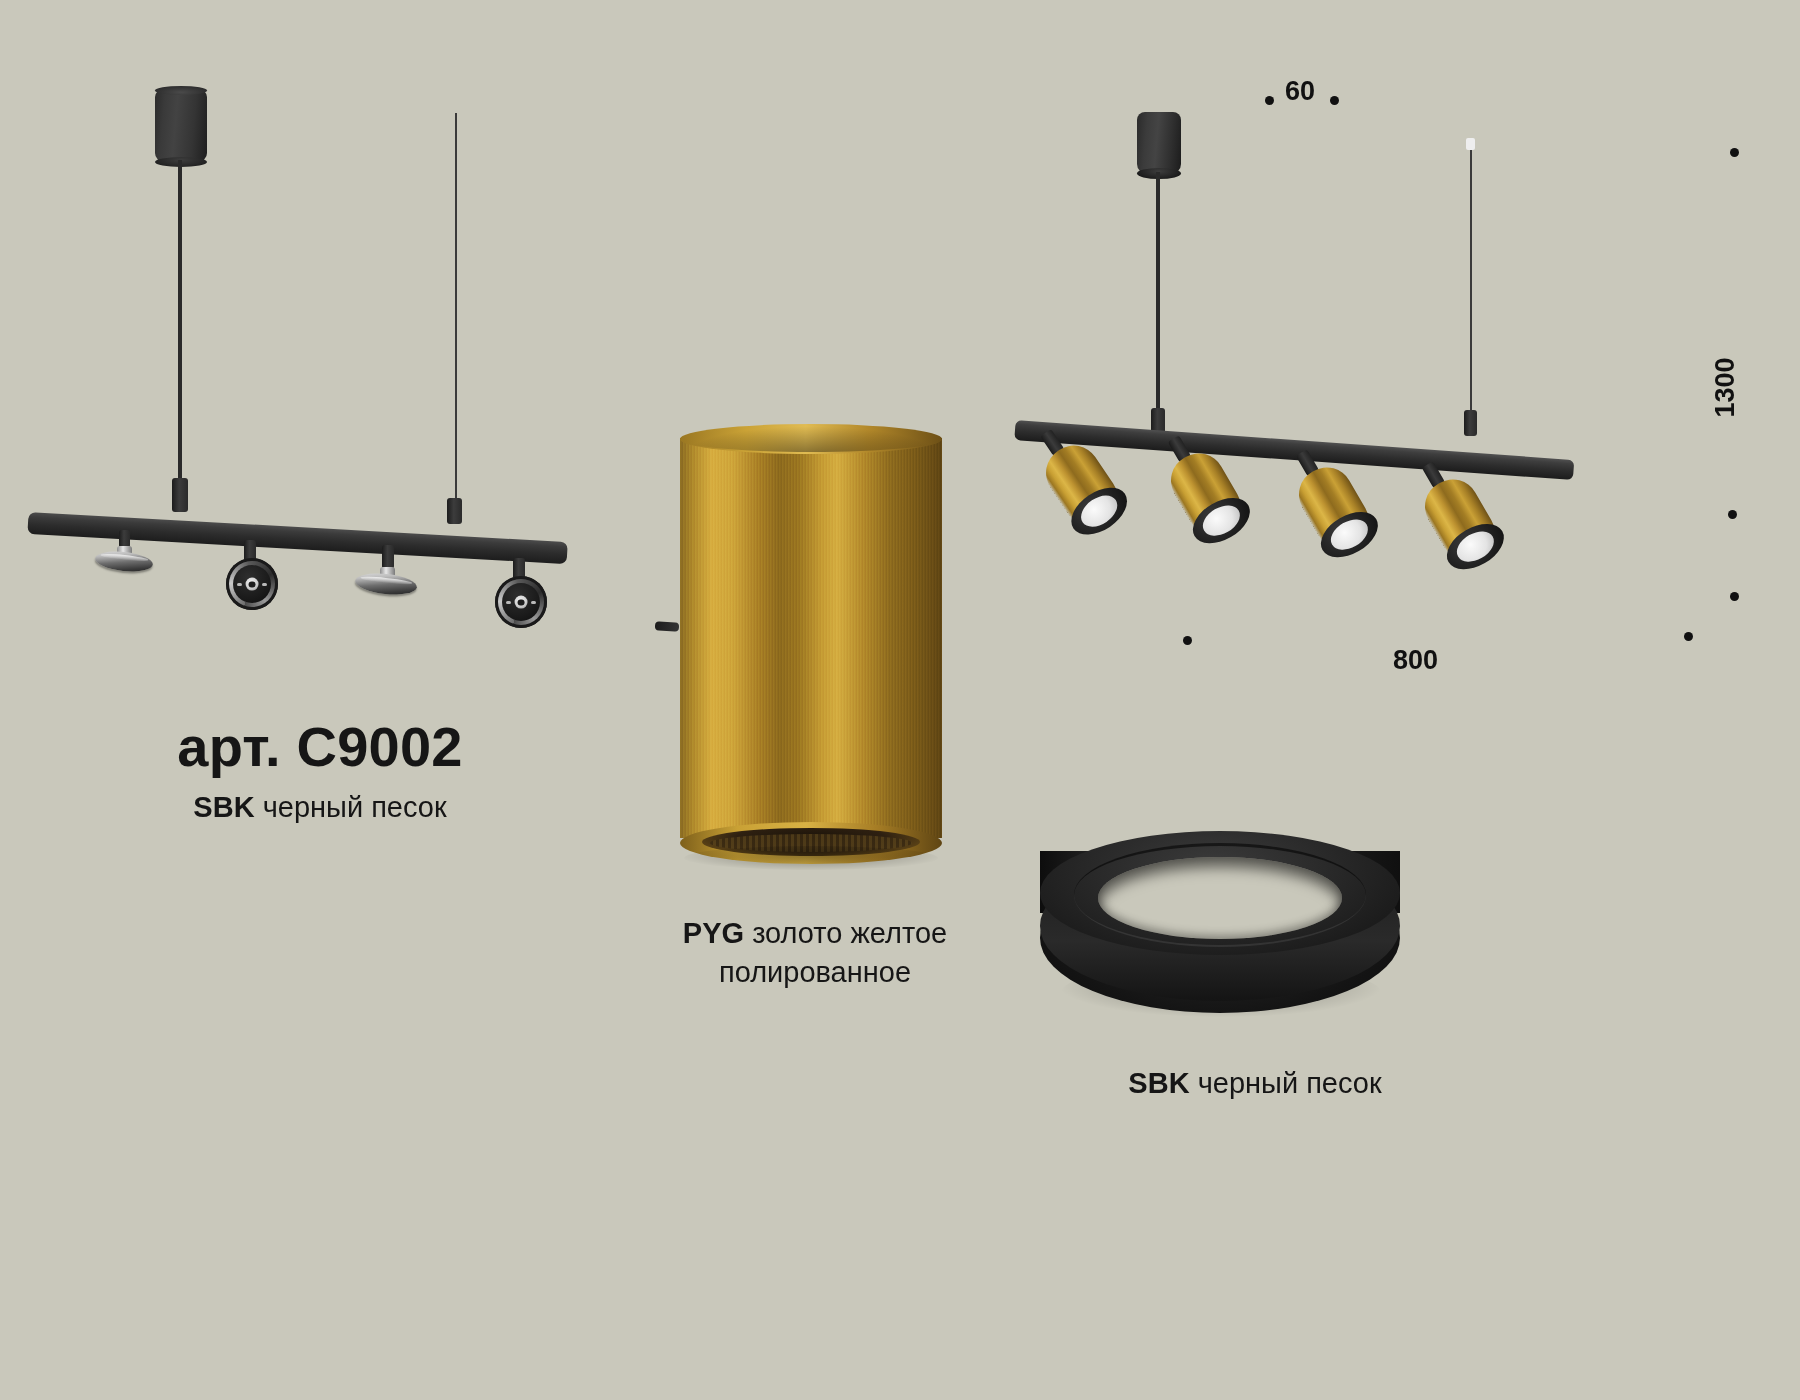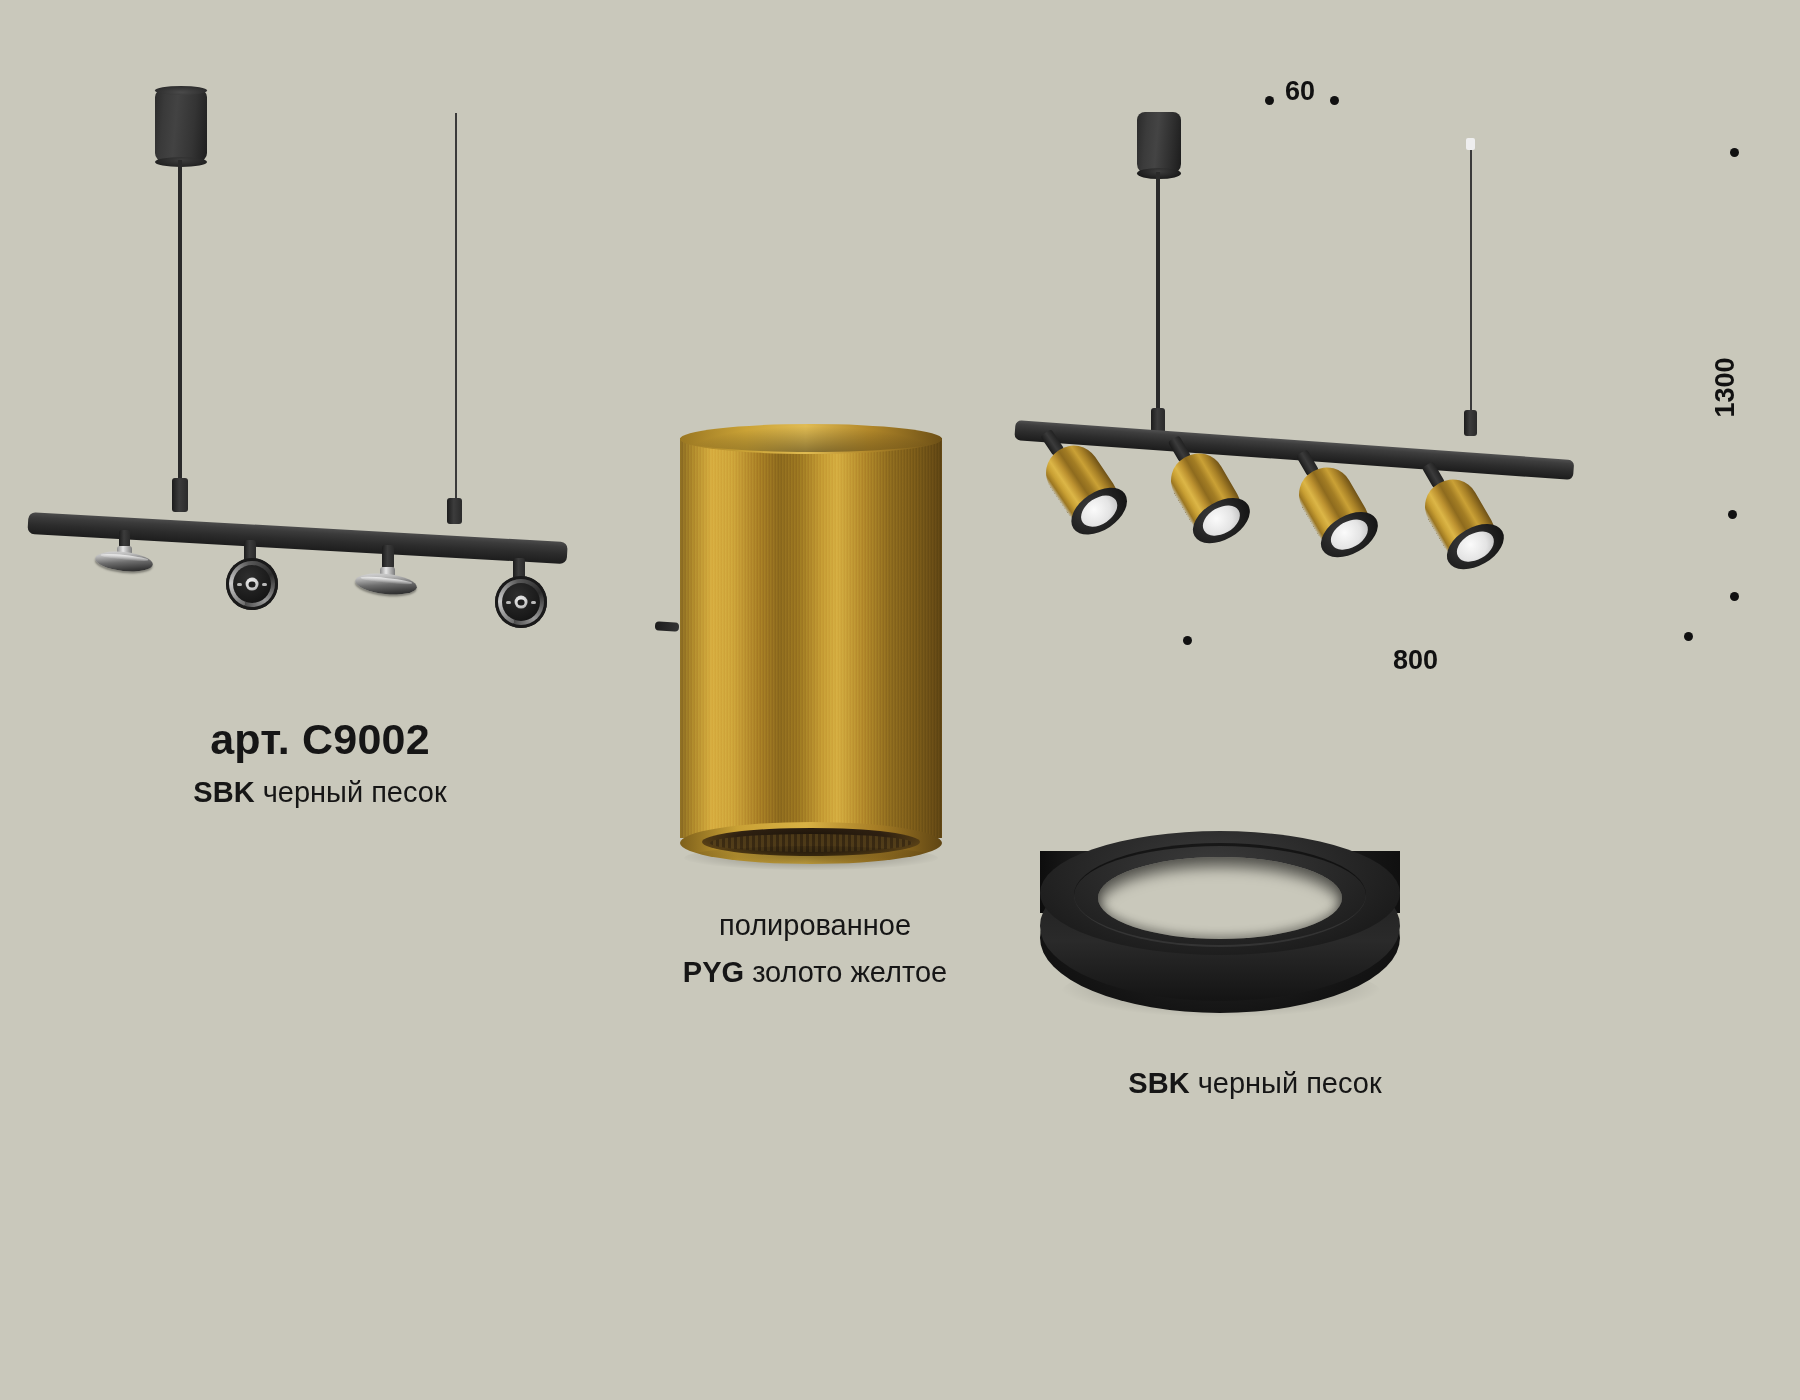--- a/index.html
+++ b/index.html
@@ -11,21 +11,21 @@
     overflow:hidden;
   }
   .stage { position:absolute; inset:0; }
 
   
   .abs { position:absolute; }
 
   
   .label { position:absolute; text-align:center; color:#161616; }
   .label .art {
-    font-size:43px; font-weight:bold; letter-spacing:.2px;
+    font-size:56px; font-weight:bold; letter-spacing:.2px;
     white-space:nowrap; line-height:1.15;
   }
   .label .sub {
     font-size:29px; font-weight:normal; line-height:1.28;
     white-space:nowrap; margin-top:10px;
   }
   .label .sub .code { font-weight:bold; }
 
   
   .dim { position:absolute; color:#111; font-size:27px; font-weight:bold; white-space:nowrap; }
@@ -323,23 +323,23 @@
     <div class="cylInnerRing"></div>
     <div class="cylShadowBottom"></div>
     <div class="cylTop"></div>
     <div class="cylTopShade"></div>
   </div>
 
   <div class="abs" style="left:655px; top:622px; width:24px; height:9px;
        background:linear-gradient(90deg,#1c1c1c,#343434); border-radius:4px; transform:rotate(4deg);"></div>
 
   <div class="label" style="left:640px; top:905px; width:350px;">
-    <div class="sub" style="margin-top:2px;">полированное</div>
     <div class="sub"><span class="code">PYG</span>
       <span>золото желтое</span></div>
+    <div class="sub" style="margin-top:2px;">полированное</div>
   </div>
 
   <div id="asmRight">
 
     <div class="cupR abs" style="left:-3px; top:22px; width:44px; height:62px;"></div>
 
     <div class="wire" style="left:16px; top:82px; width:4px; height:240px;"></div>
     <div class="stem" style="left:11px; top:318px; width:14px; height:30px;"></div>
 
     <div class="wireThin" style="left:330px; top:52px; height:278px;"></div>

